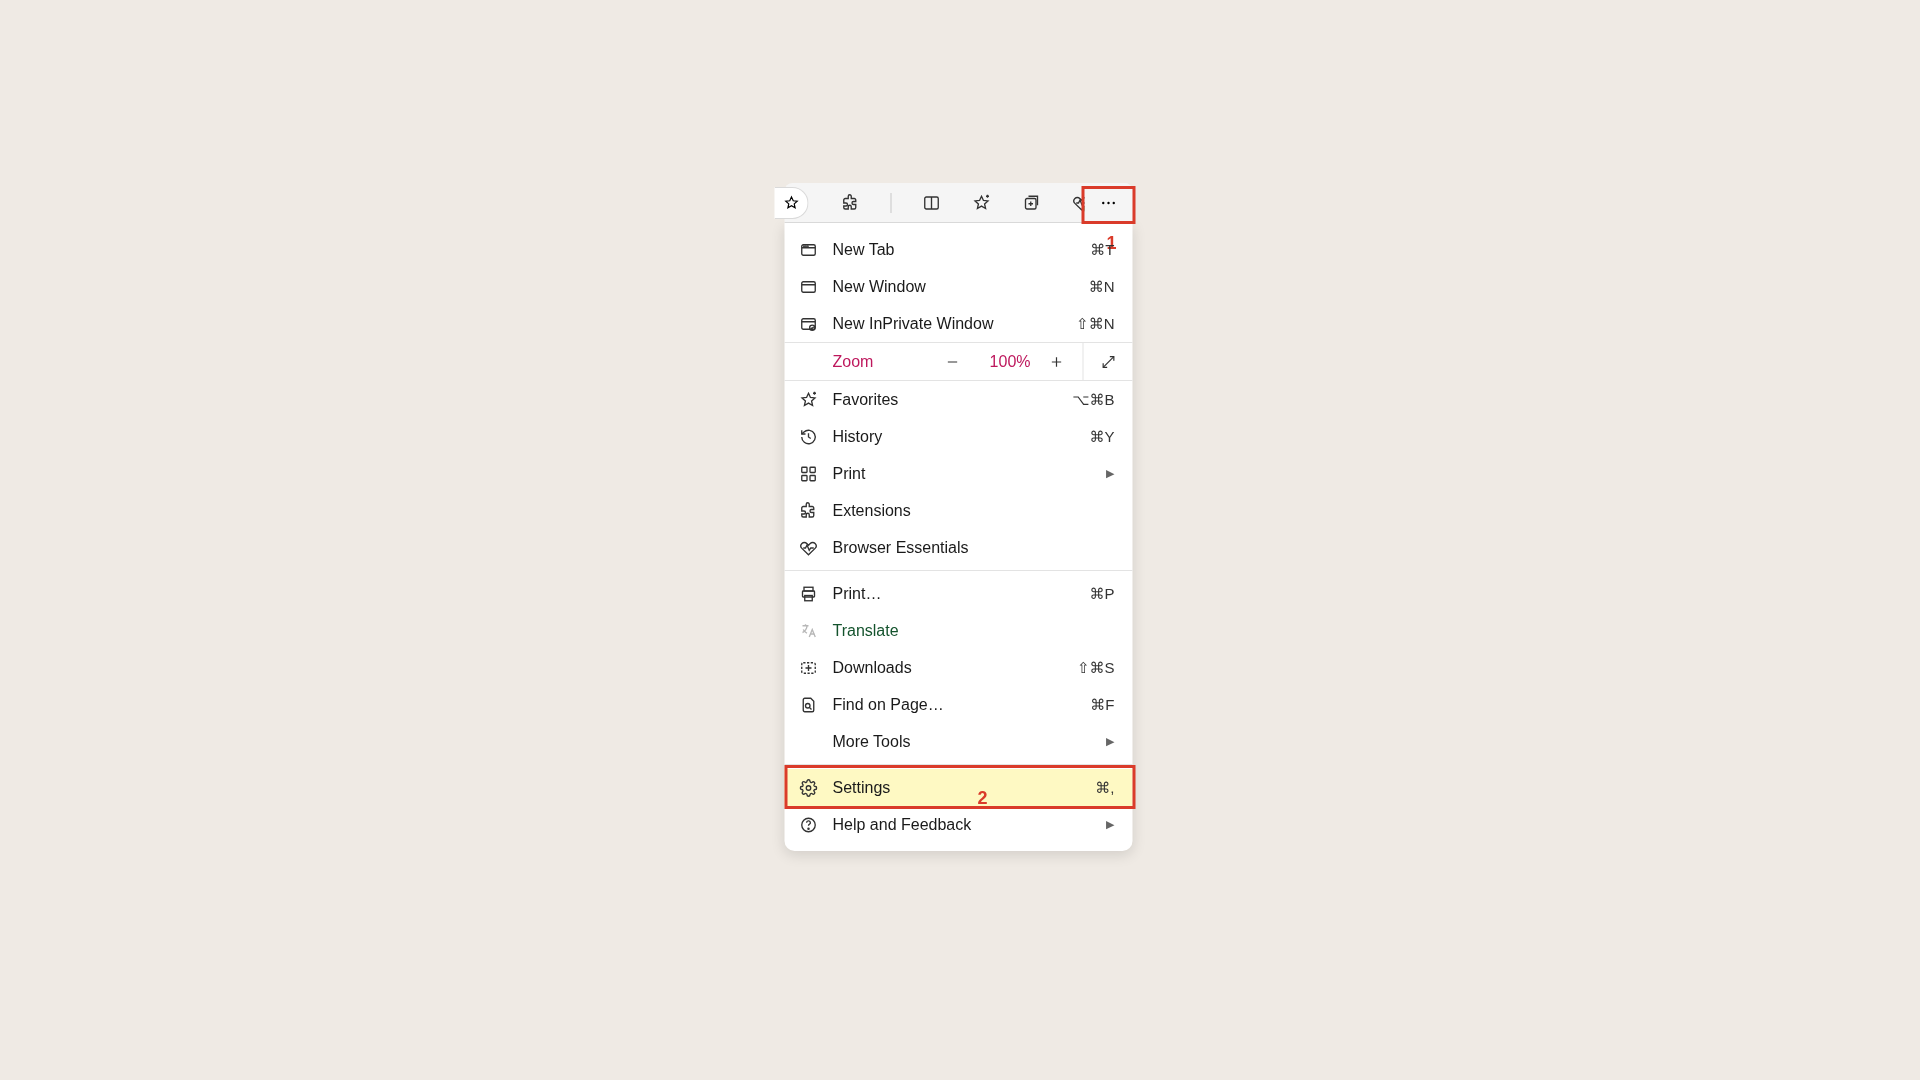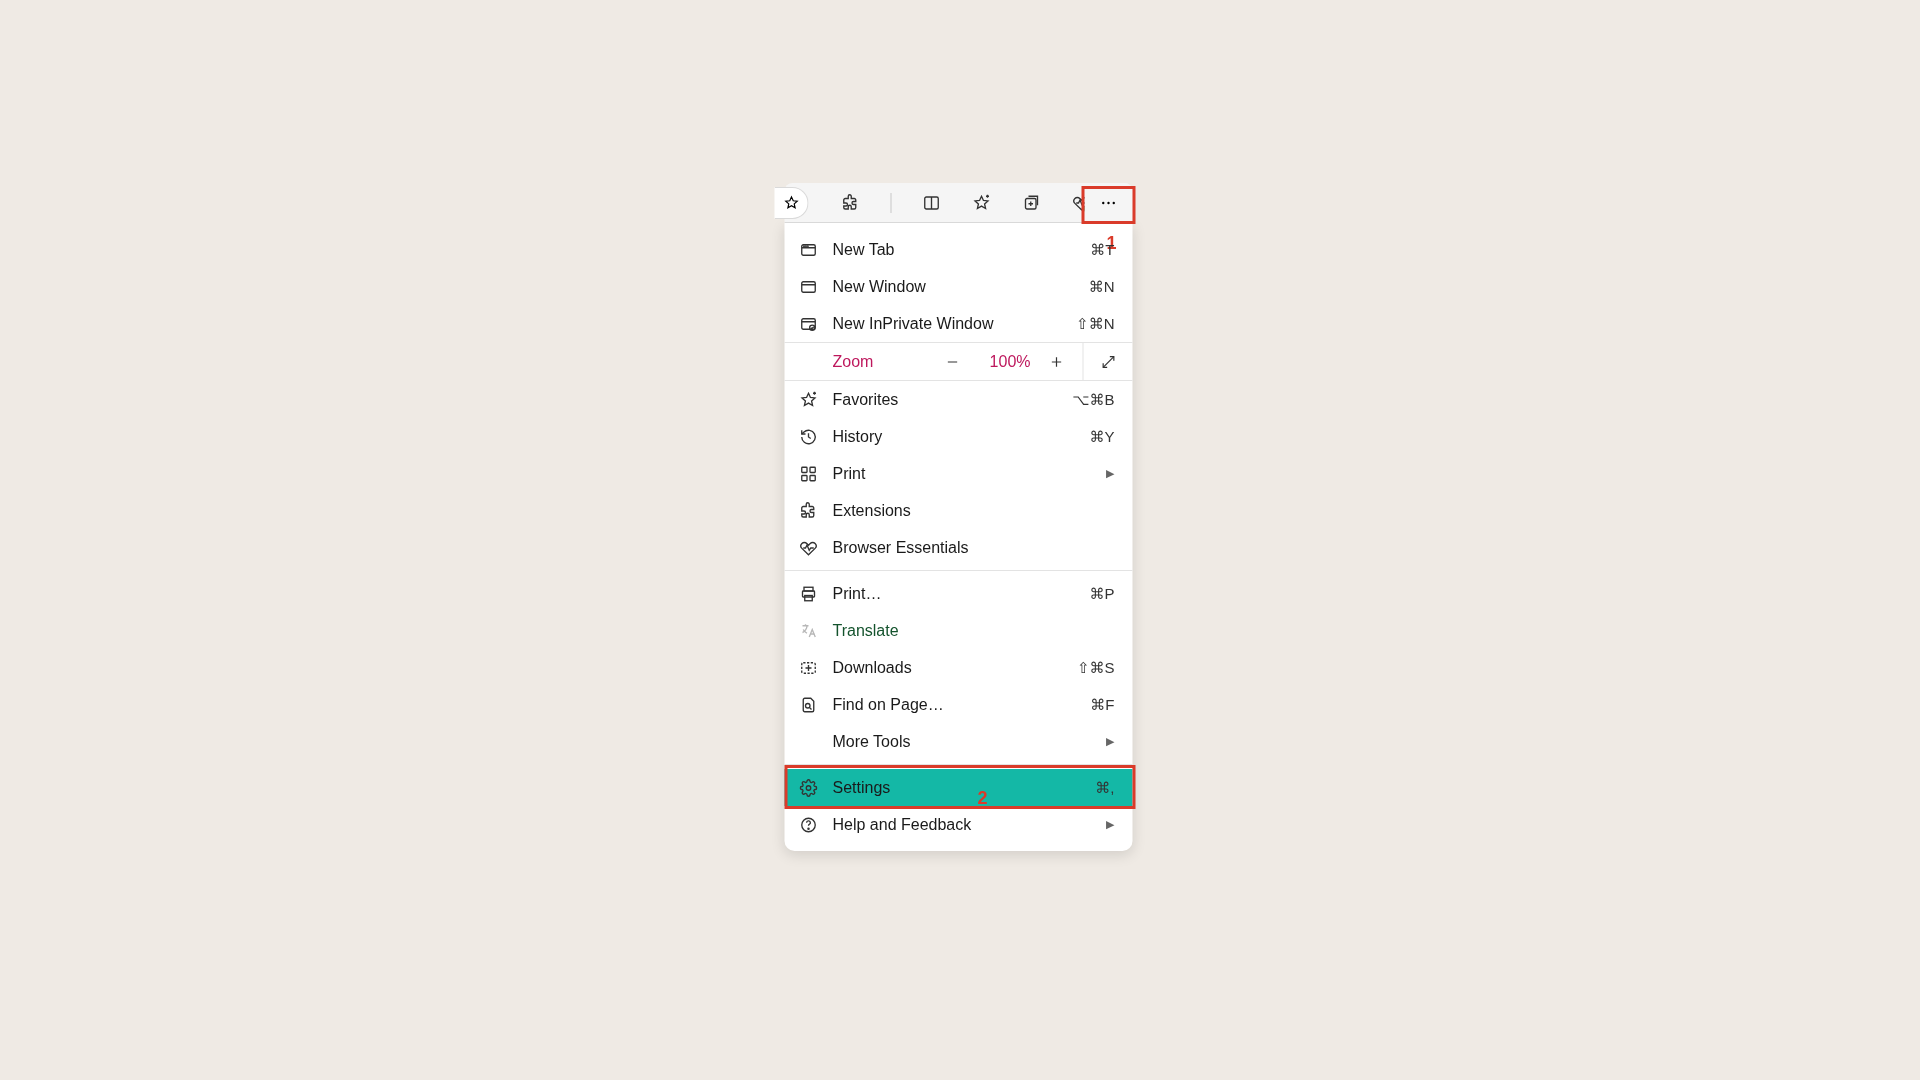--- a/index.html
+++ b/index.html
@@ -113,21 +113,21 @@
   .item {
     display: flex;
     align-items: center;
     height: 37px;
     padding: 0 18px 0 14px;
     font-size: 16px;
     color: #1a1a1a;
     position: relative;
   }
   .item.disabled { color: #14532d; }
-  .item.hl { background: #14b8a6; justify-content: flex-end; }
+  .item.hl { background: #fef9c3; justify-content: flex-end; }
   .item .ic {
     width: 20px;
     height: 20px;
     margin-right: 14px;
     display: flex;
     align-items: center;
     justify-content: center;
     color: #333;
     flex-shrink: 0;
   }

